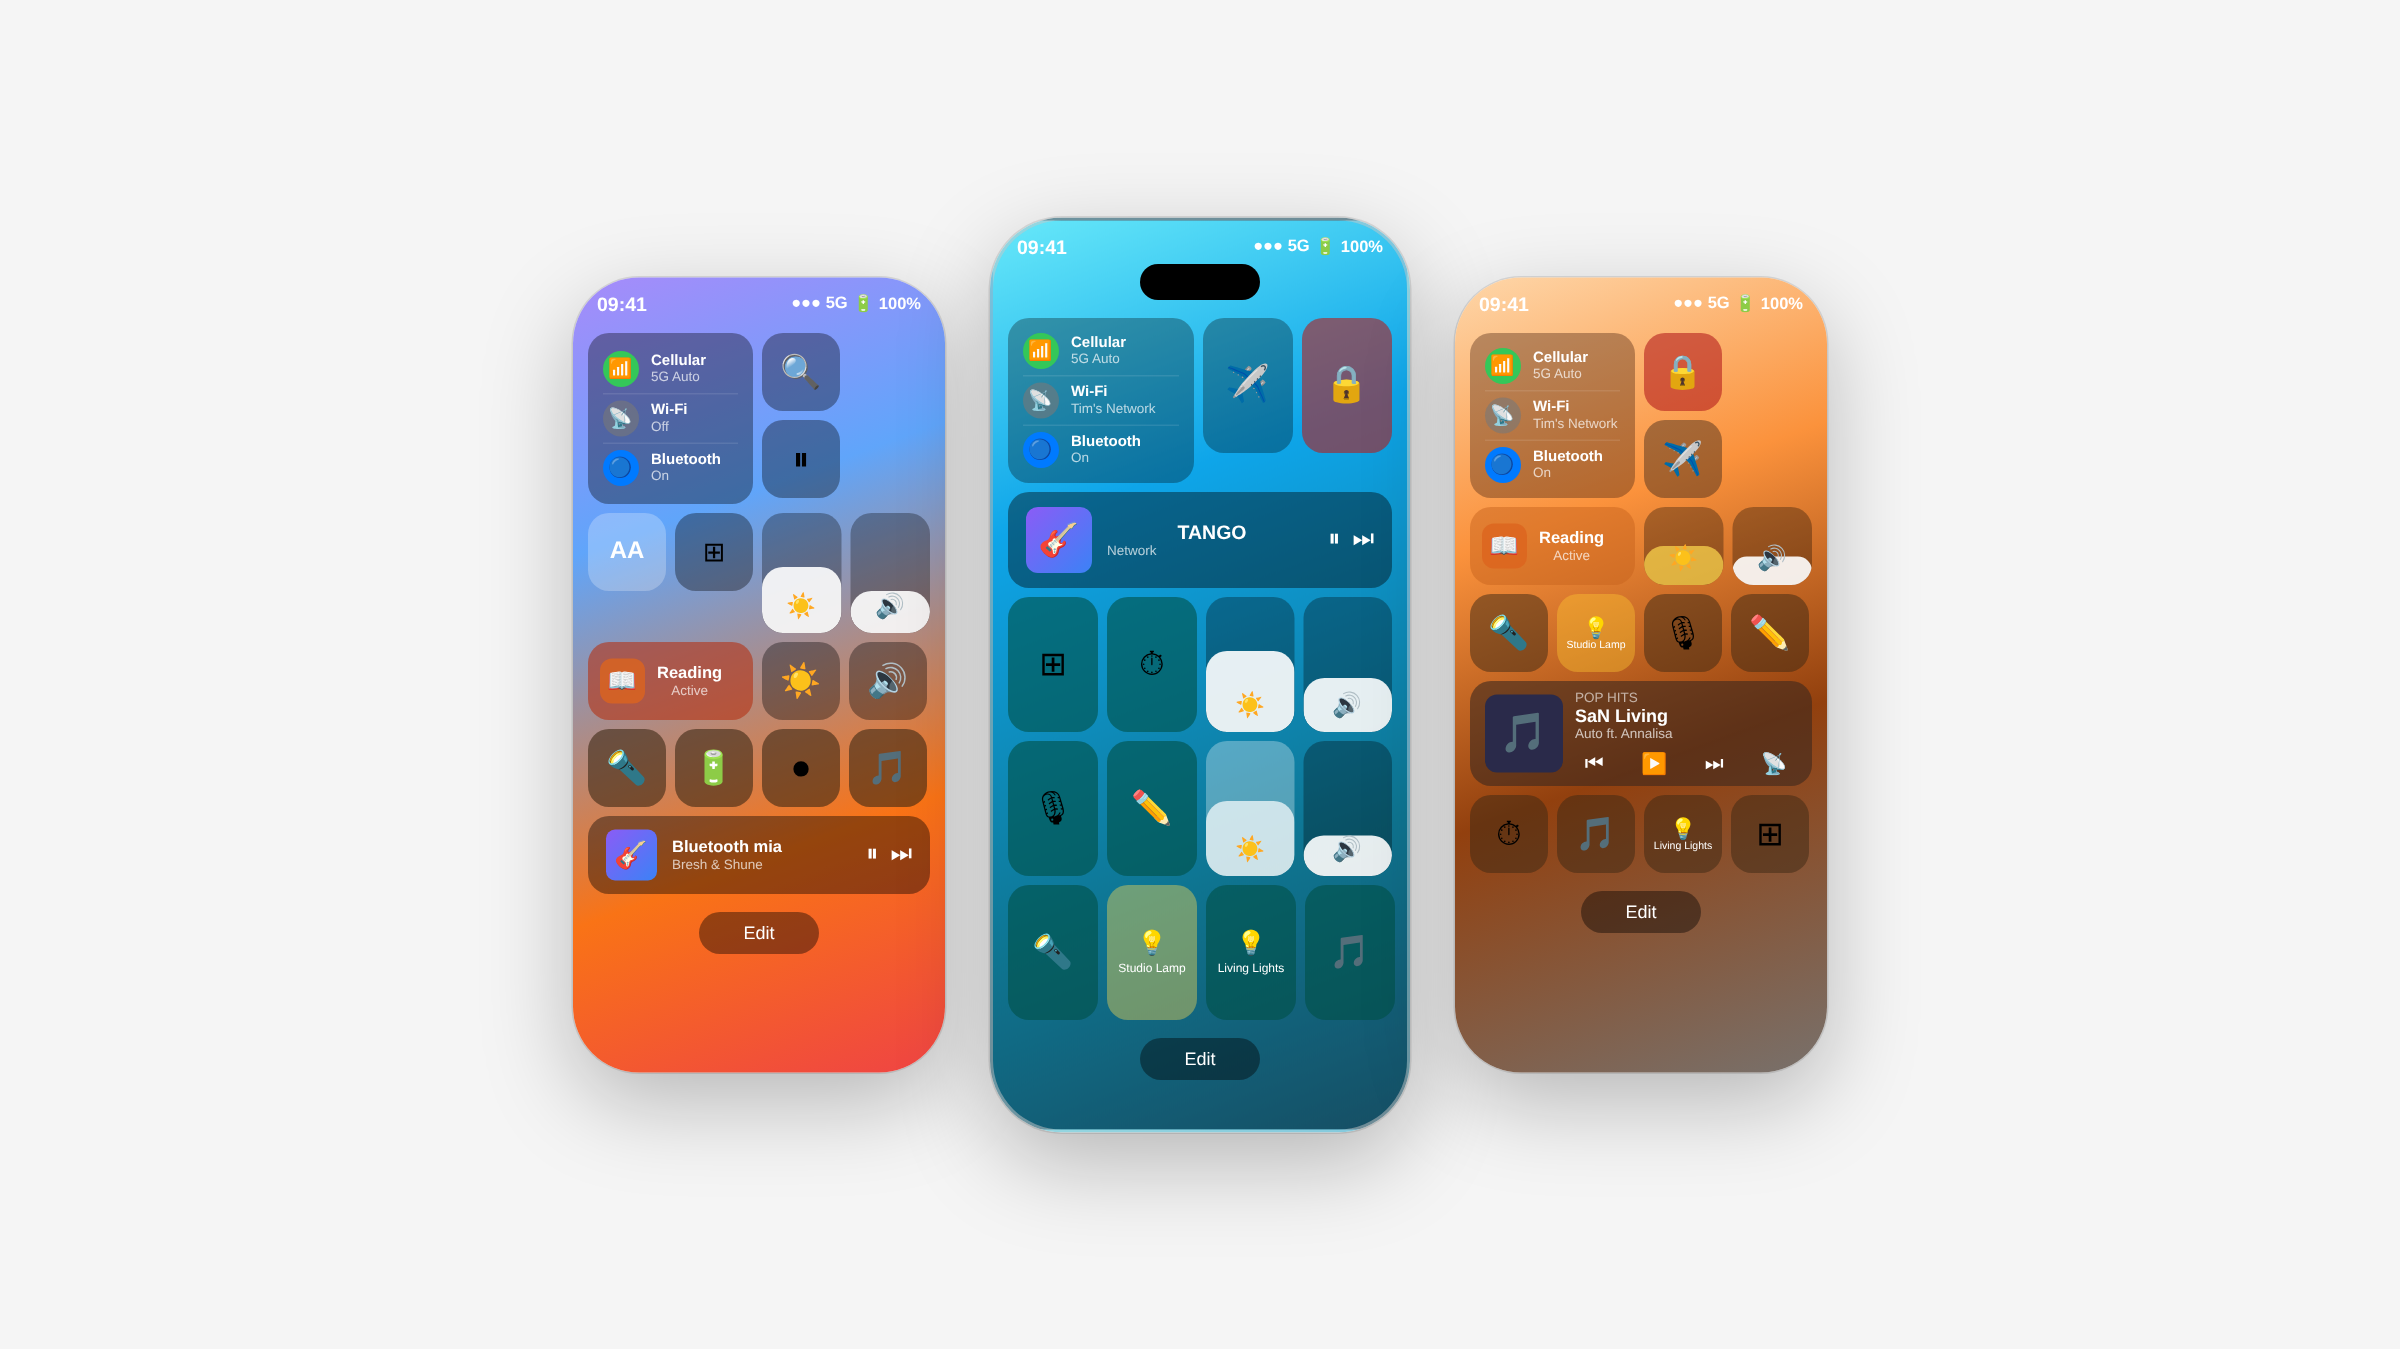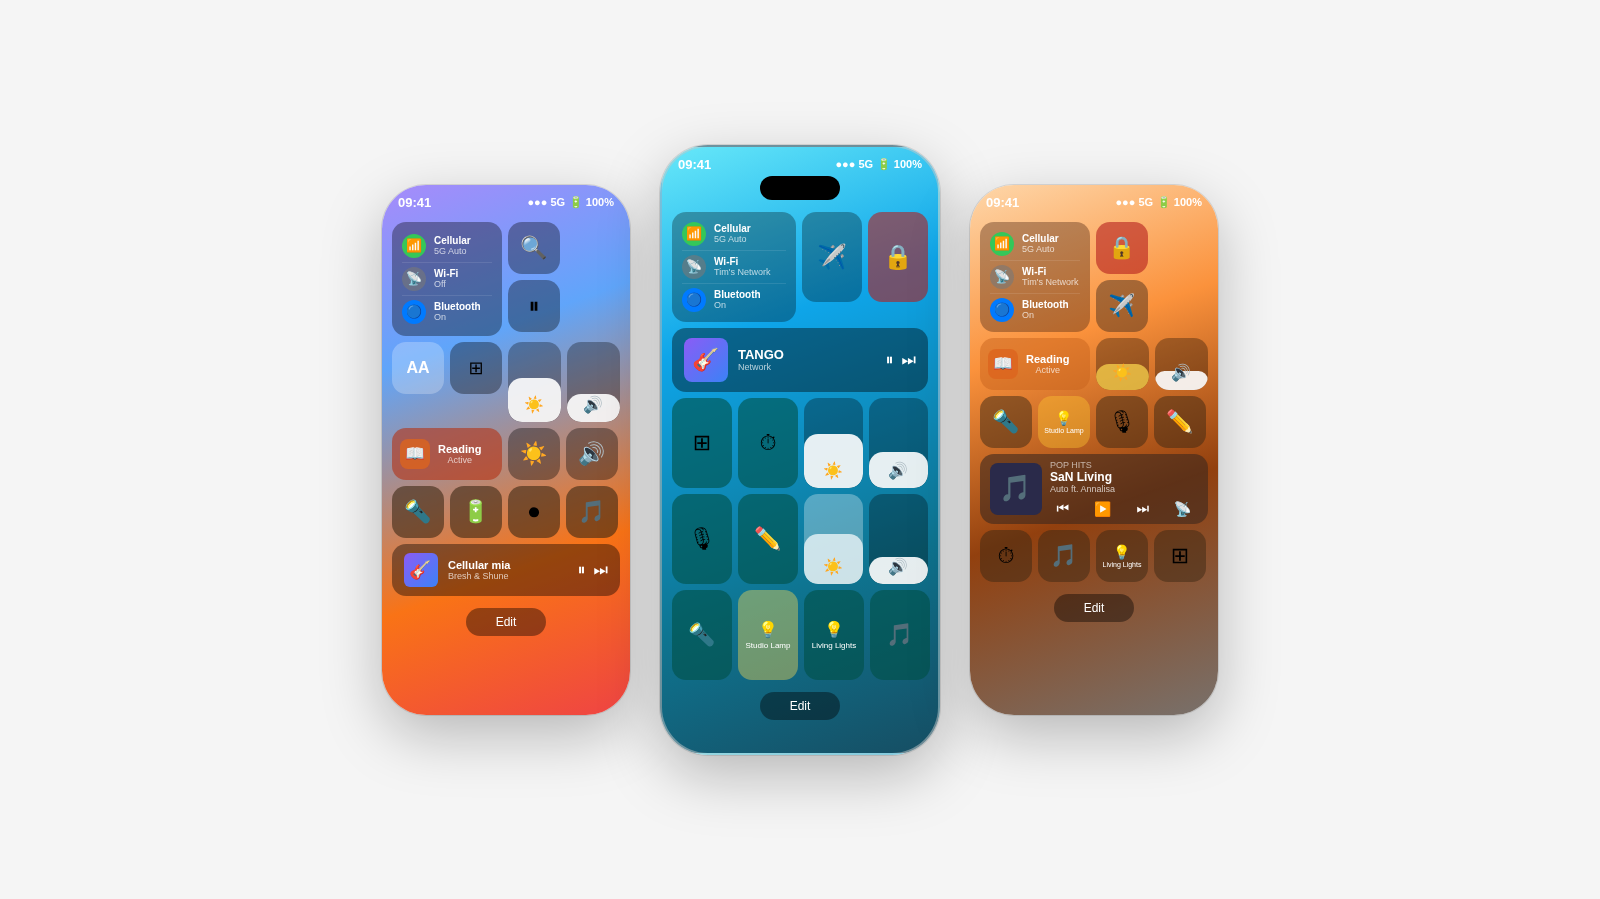--- a/index.html
+++ b/index.html
@@ -420,21 +420,21 @@
       <div class="tile-row">
         <div class="tile-sq" style="background:rgba(60,40,20,0.6);">🔦</div>
         <div class="tile-sq" style="background:rgba(60,40,20,0.6);">🔋</div>
         <div class="tile-sq" style="background:rgba(60,40,20,0.6);">⏺</div>
         <div class="tile-sq" style="background:rgba(60,40,20,0.6);">🎵</div>
       </div>
 
       <div class="music-widget">
         <div class="music-art">🎸</div>
         <div class="music-info">
-          <div class="music-title">Cellular mia</div>
+          <div class="music-title">Bluetooth mia</div>
           <div class="music-artist">Bresh &amp; Shune</div>
         </div>
         <div class="music-controls">
           <span class="music-btn">⏸</span>
           <span class="music-btn">⏭</span>
         </div>
       </div>
 
       <div class="edit-btn">Edit</div>
     </div>
@@ -477,21 +477,21 @@
           </div>
         </div>
 
         <div class="tile-sq-center tile-sq-dark" style="background:rgba(0,0,0,0.3);">✈️</div>
         <div class="tile-sq-center tile-sq-dark" style="background:rgba(180,30,30,0.6);">🔒</div>
       </div>
 
       <div class="music-widget-center">
         <div class="music-art-center">🎸</div>
         <div class="music-info">
-          <div class="music-title" style="font-size:13px;">TANGO</div>
+          <div class="music-title" style="font-size:13px;margin-left:47px;">TANGO</div>
           <div class="music-artist">Network</div>
         </div>
         <div class="music-controls">
           <span class="music-btn">⏸</span>
           <span class="music-btn">⏭</span>
         </div>
       </div>
 
       <div class="tile-row">
         <div class="tile-sq-center" style="background:rgba(0,80,70,0.6);font-size:22px;">⊞</div>

